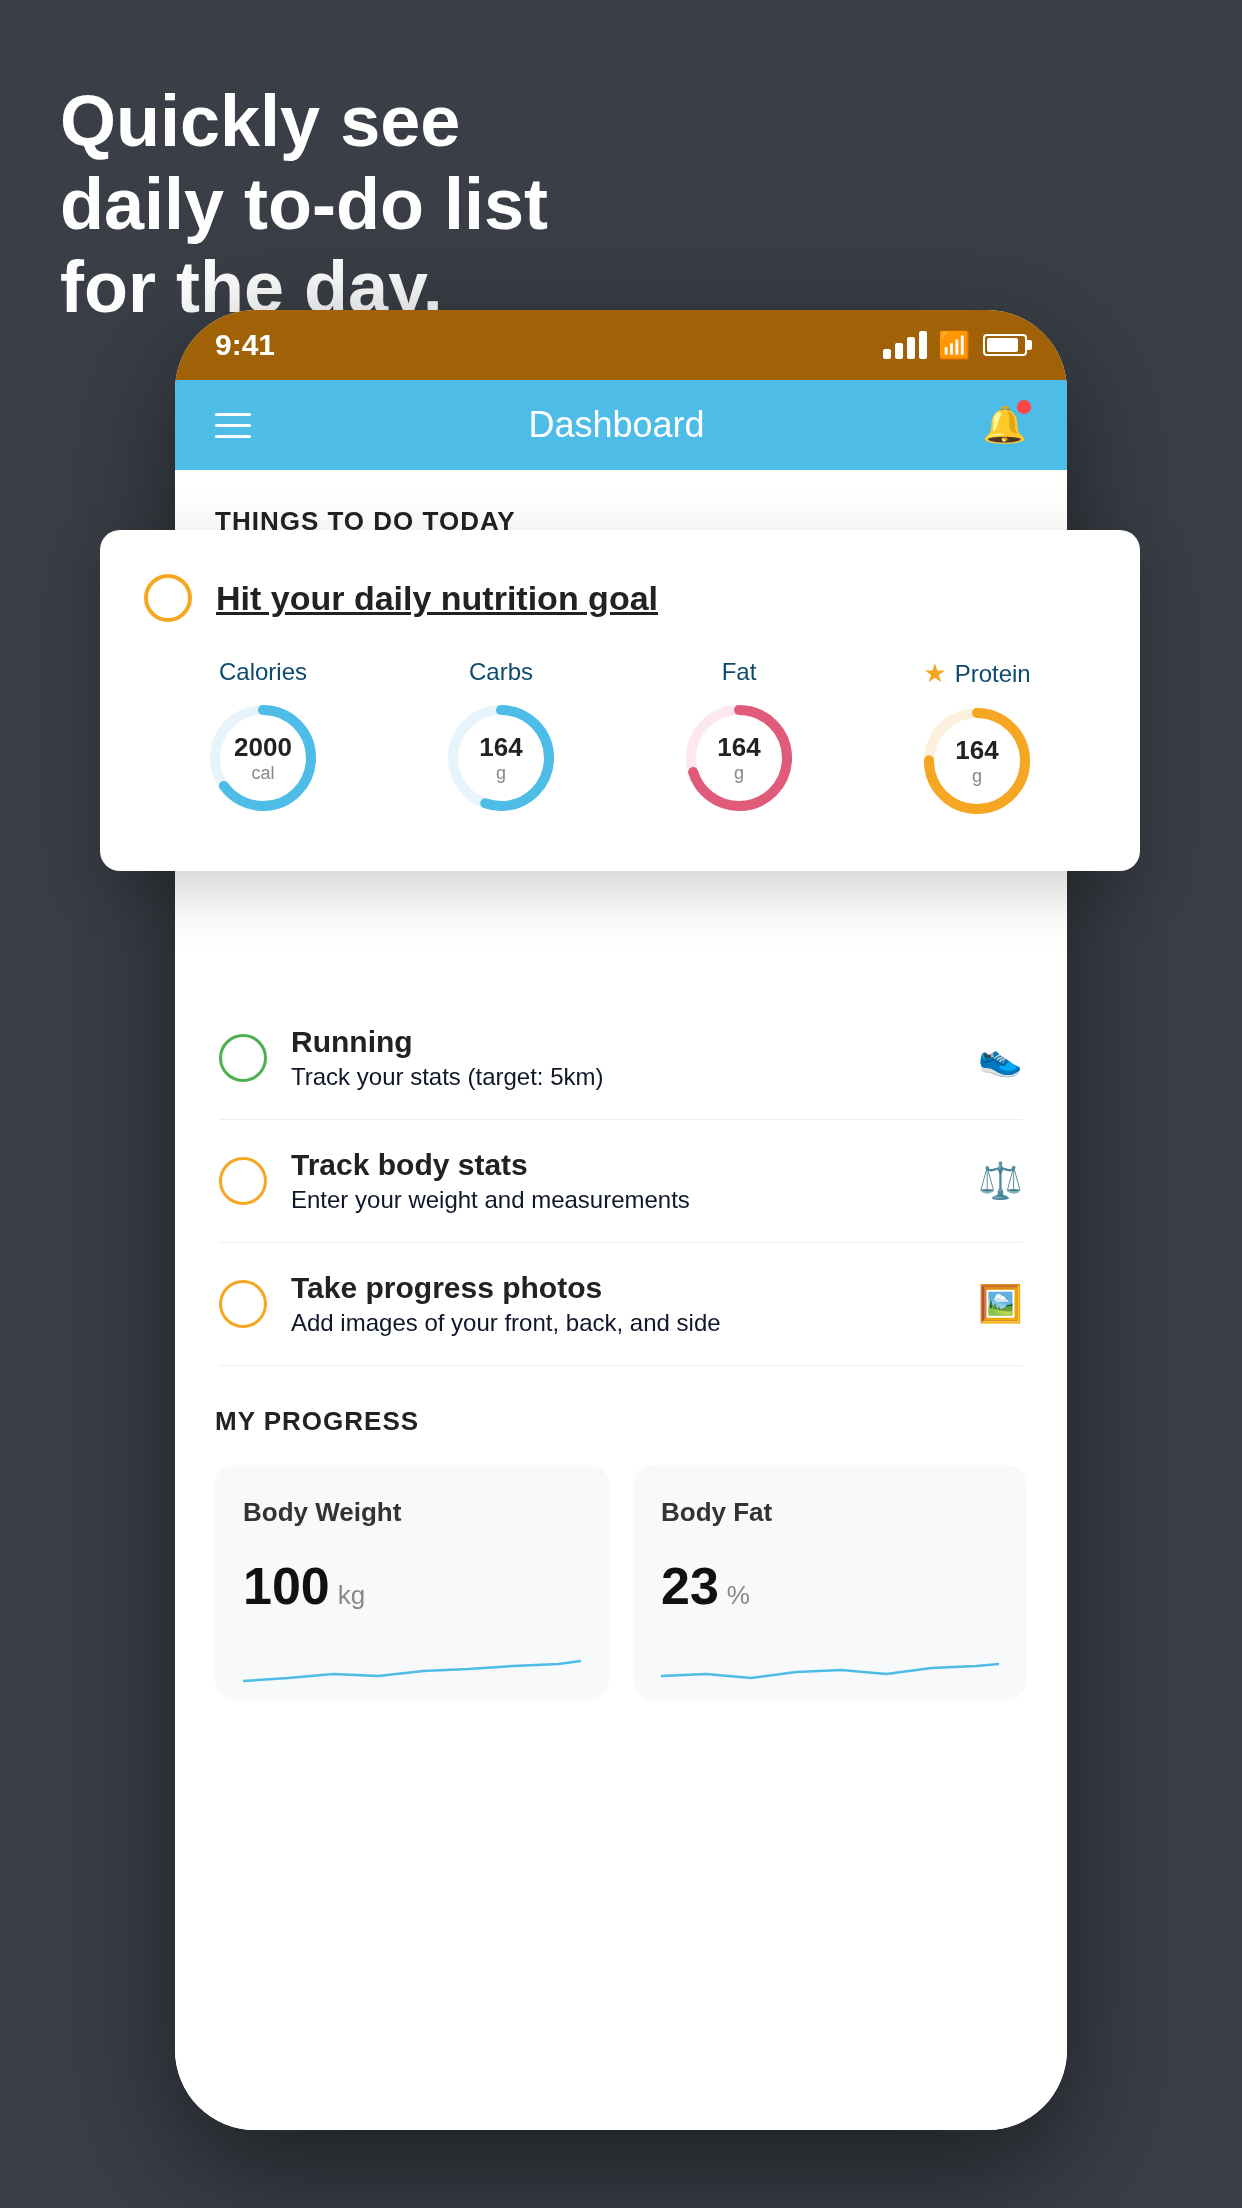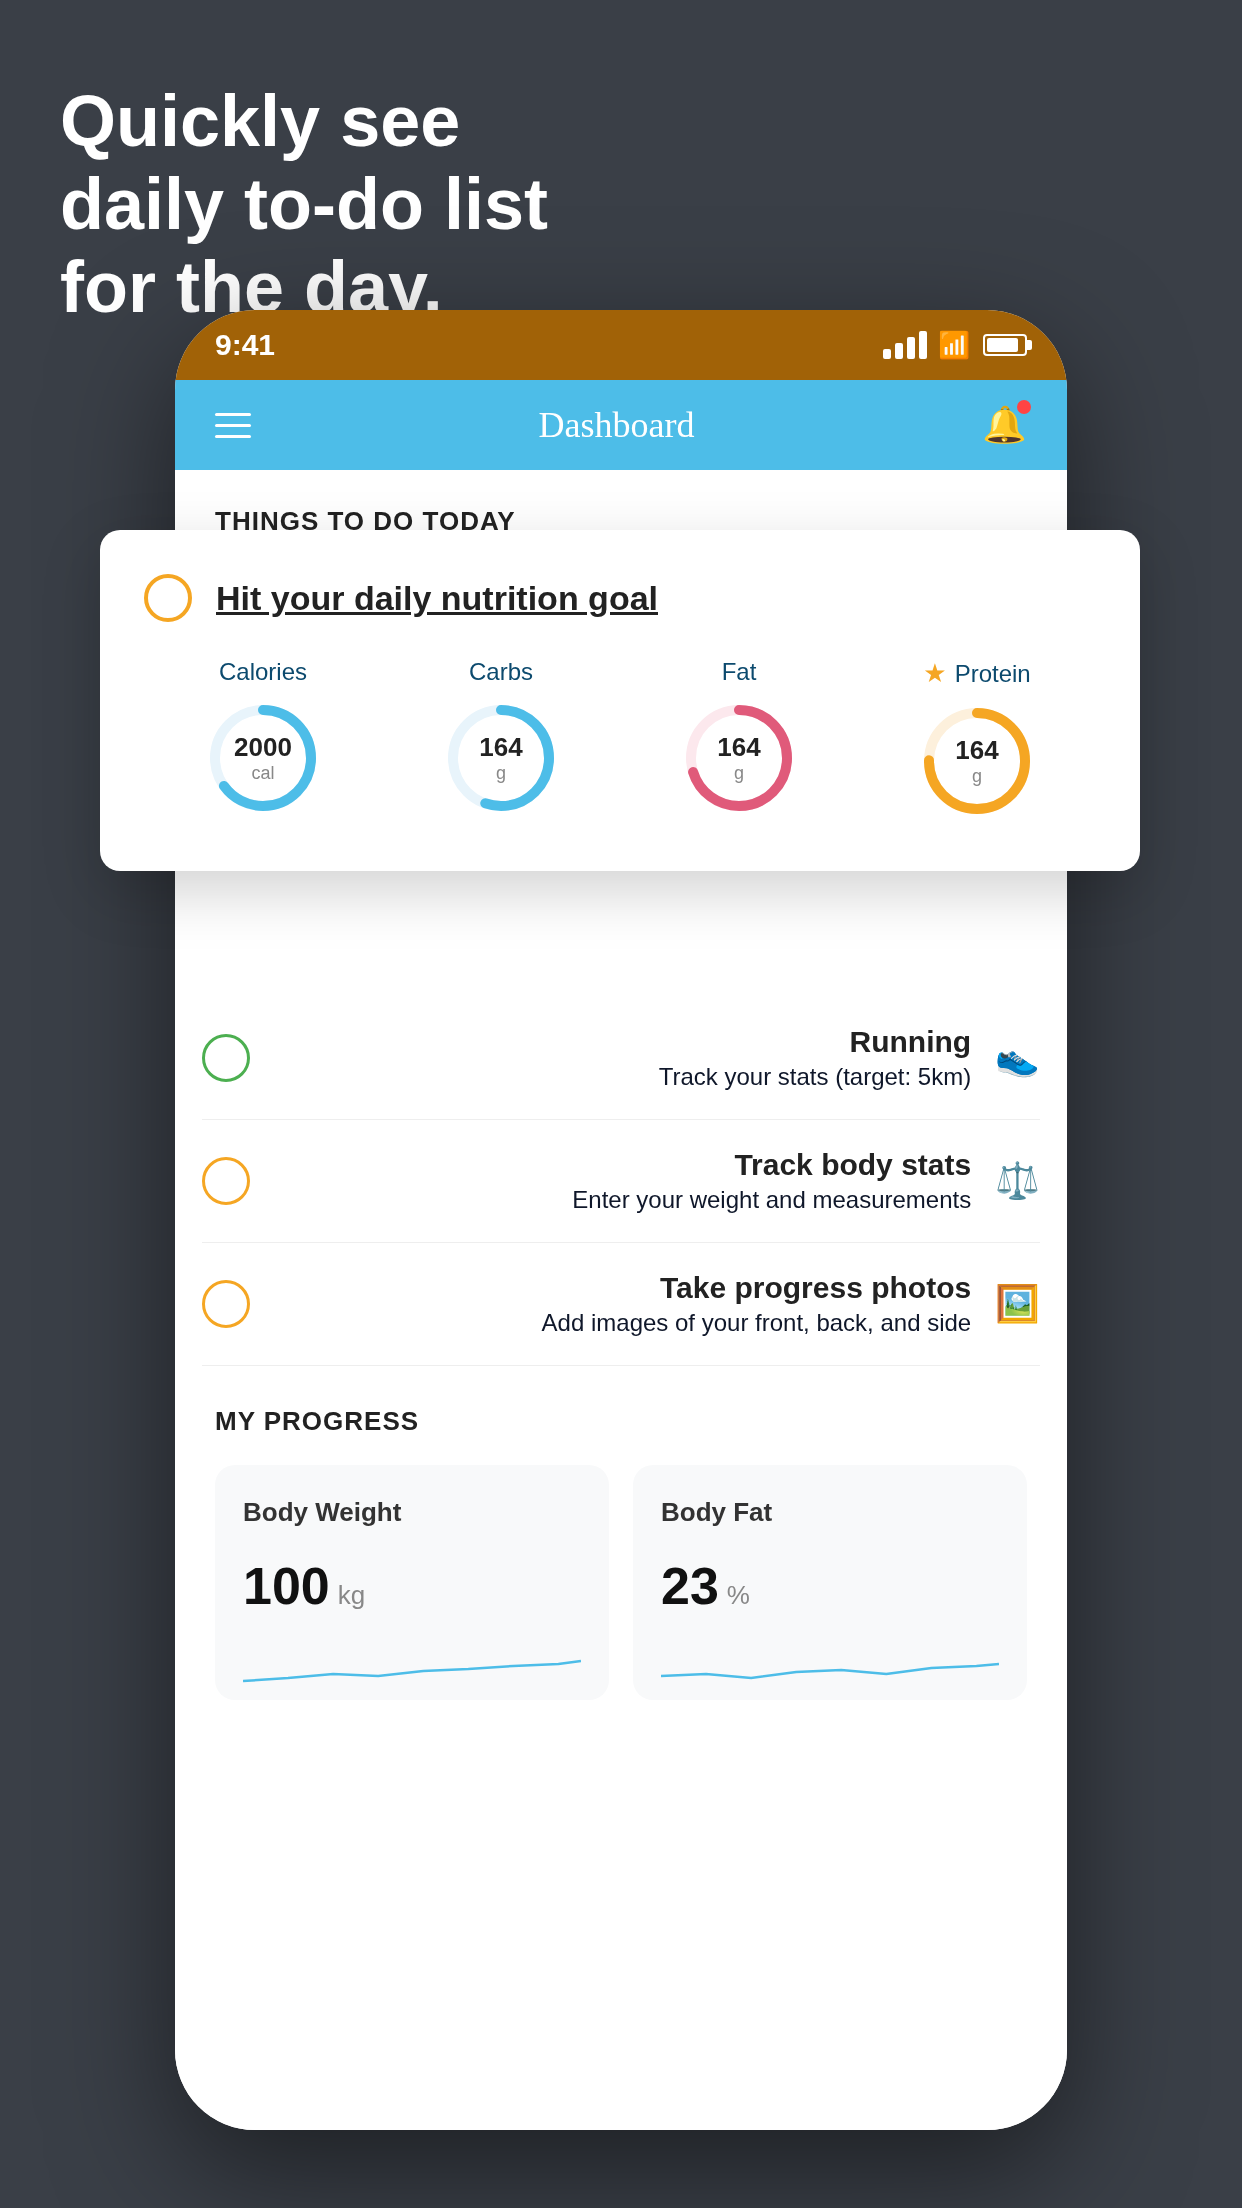--- a/index.html
+++ b/index.html
@@ -100,21 +100,20 @@
     }
 
     
     .nav-bar {
       background: #4dbde8;
       height: 90px;
       display: flex;
       align-items: center;
       justify-content: space-between;
       padding: 0 40px;
-      font-family: Liberation Serif, serif;
     }
     .hamburger {
       display: flex;
       flex-direction: column;
       gap: 8px;
       cursor: pointer;
     }
     .hamburger-line {
       width: 36px;
       height: 3px;
@@ -238,23 +237,22 @@
       display: block;
     }
     .donut-unit {
       font-size: 18px;
       color: #888;
       display: block;
     }
 
     
     .todo-list {
-      padding: 0 27px;
+      padding: 0 44px;
       margin-top: 440px;
-      text-align: right;
     }
     .todo-item {
       display: flex;
       align-items: center;
       padding: 28px 0;
       border-bottom: 1px solid #eee;
       gap: 24px;
       position: relative;
     }
     .todo-circle-green {

